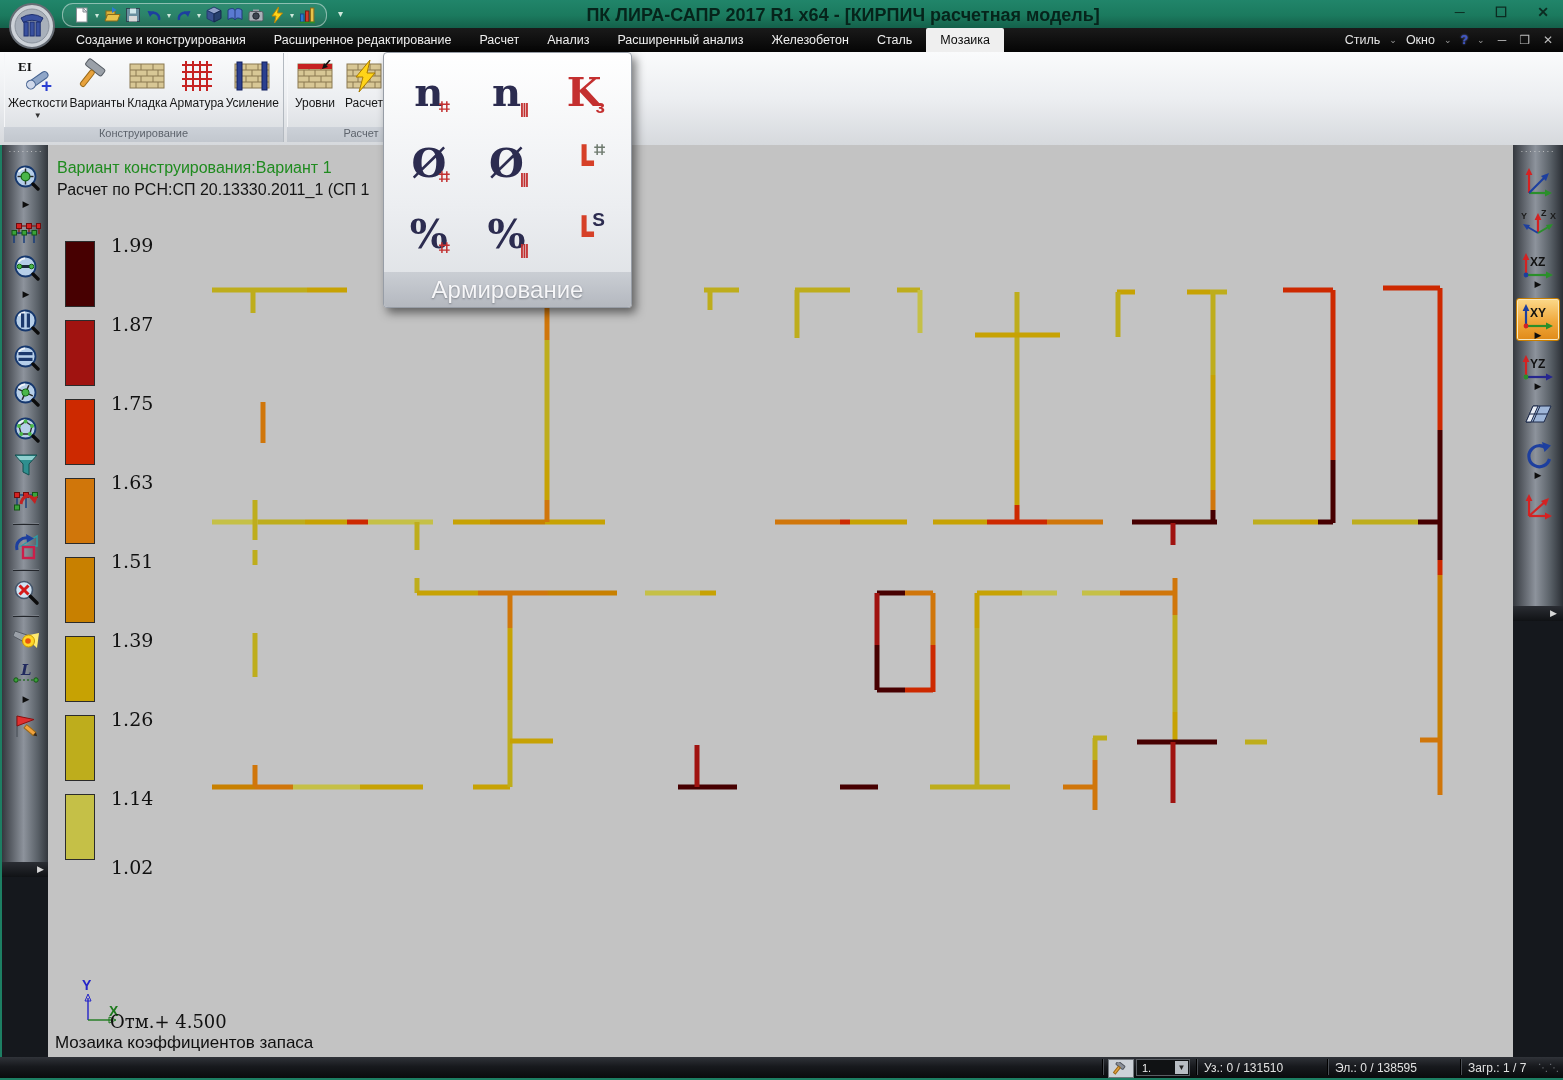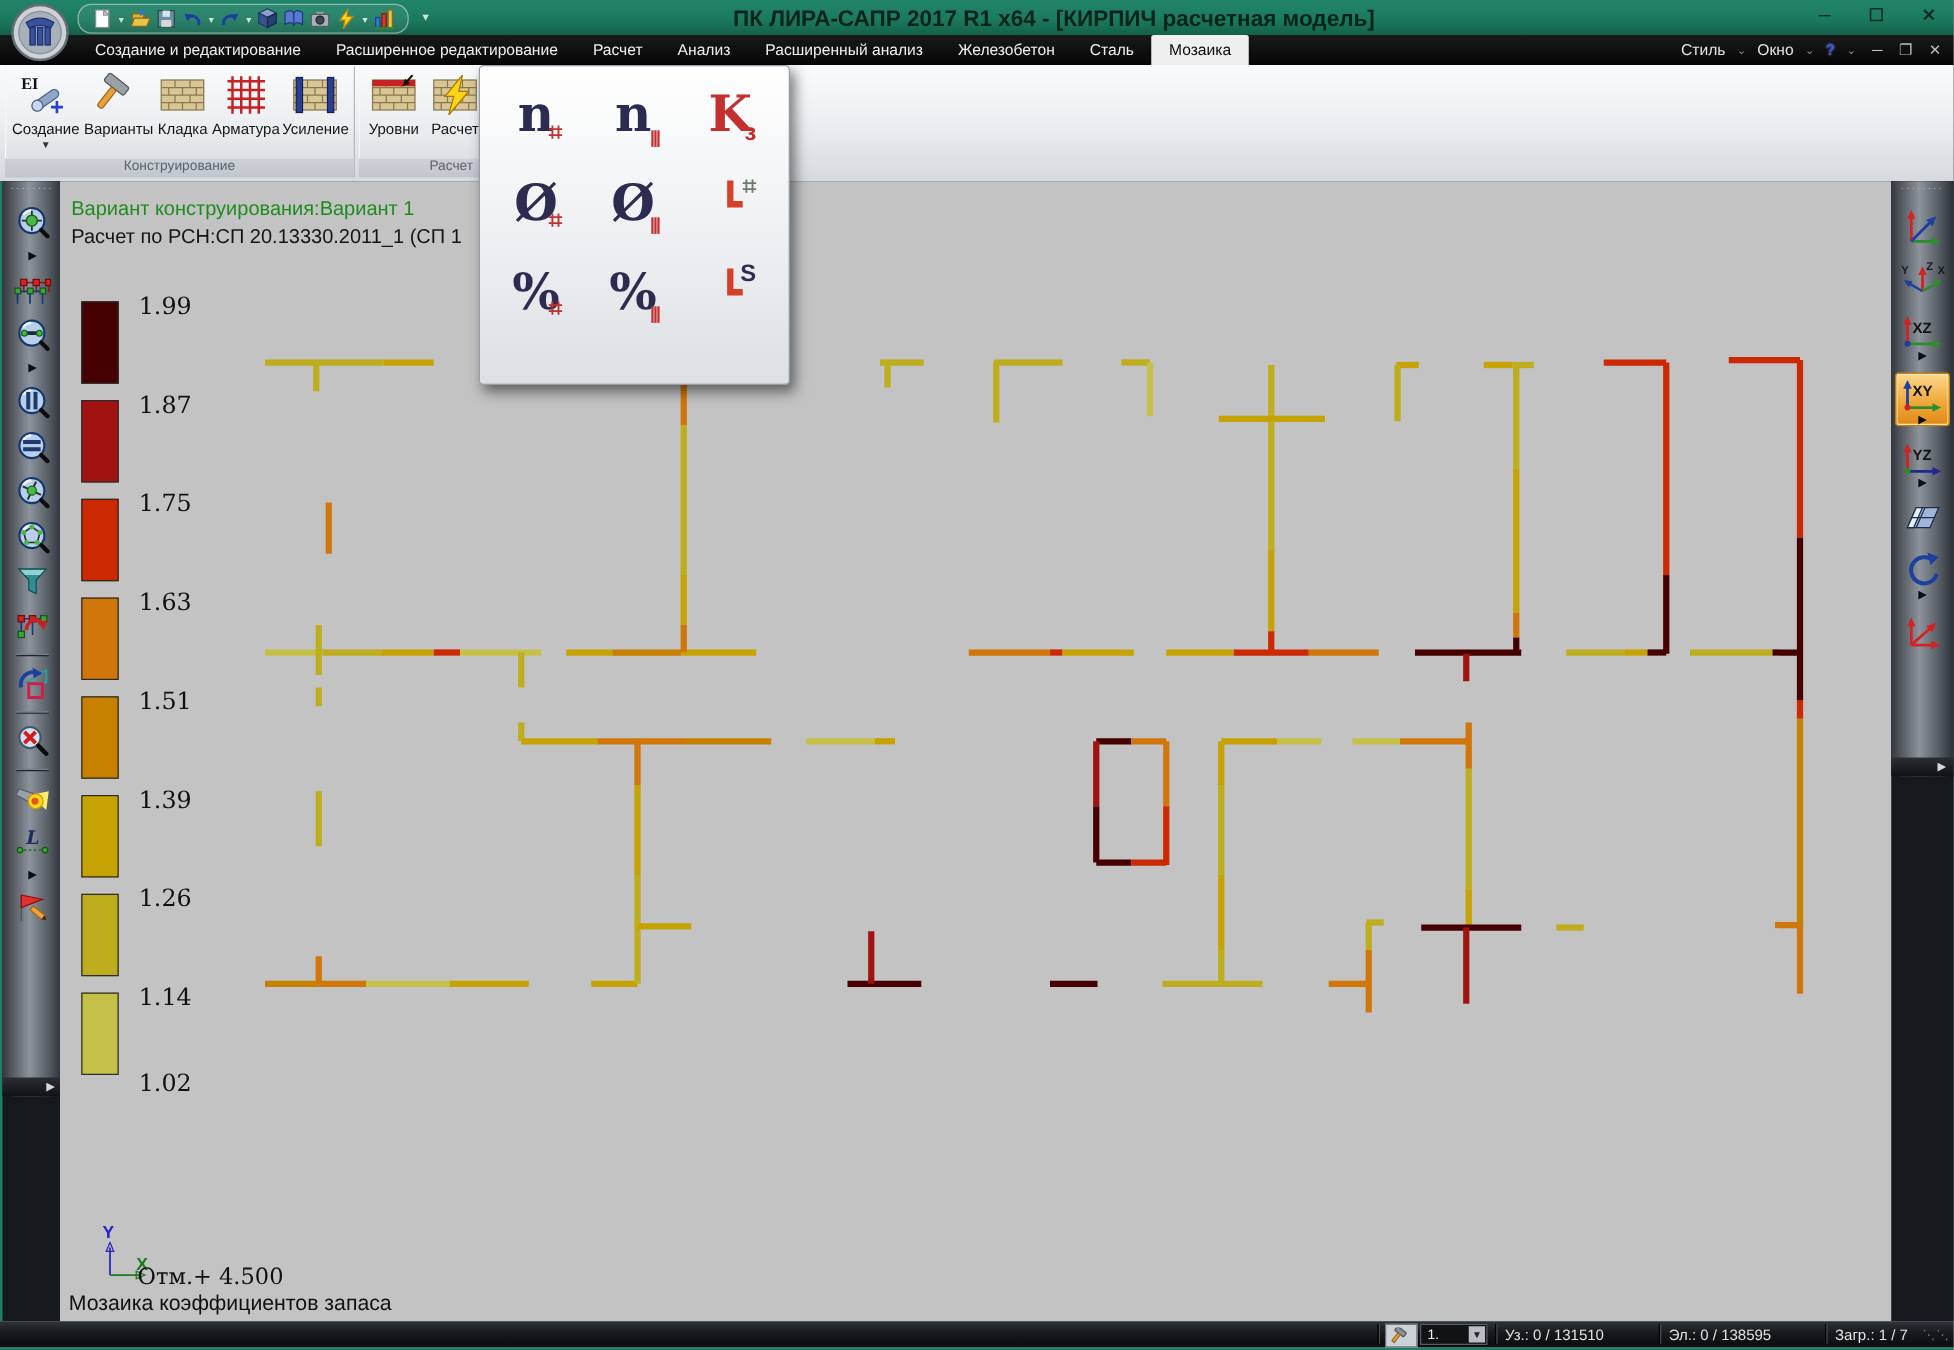--- a/index.html
+++ b/index.html
@@ -194,21 +194,21 @@
         <g fill="#39519f" stroke="#1d2f6e" stroke-width="1">
           <path d="M13 16 q11 -7 22 0 l-2.5 4.5 q-8.5 -4.5 -17 0 Z"></path>
           <rect x="16" y="20" width="4.2" height="14"></rect>
           <rect x="22" y="20" width="4.2" height="14"></rect>
           <rect x="28" y="20" width="4.2" height="14"></rect>
         </g>
       </svg></div>
 
   <div class="tabrow">
     <div class="tabs" id="tabs">
-        <div class="tab">Создание и редактирование</div>
+        <div class="tab">Создание и конструирования</div>
         <div class="tab">Расширенное редактирование</div>
         <div class="tab">Расчет</div>
         <div class="tab">Анализ</div>
         <div class="tab">Расширенный анализ</div>
         <div class="tab">Железобетон</div>
         <div class="tab">Сталь</div>
         <div class="tab active">Мозаика</div>
       </div>
     <div class="tr-right" id="trright">
         <span>Стиль</span>
@@ -230,21 +230,21 @@
             <div class="ric">
               <svg width="42" height="36" viewBox="0 0 42 36" xmlns="http://www.w3.org/2000/svg">
                 <text x="1" y="13" font-size="13" font-weight="bold" fill="#111" font-family="Liberation Serif,serif">EI</text>
                 <g transform="rotate(-35 21 21)">
                   <rect x="10" y="18" width="22" height="7" rx="3.5" fill="#8fa6c8" stroke="#44618f"></rect>
                   <circle cx="12" cy="21.5" r="4.4" fill="#cfd8ea" stroke="#44618f"></circle>
                 </g>
                 <text x="24" y="34" font-size="19" font-weight="bold" fill="#2a3fd2">+</text>
               </svg>
             </div>
-            <div class="rlb">Создание</div>
+            <div class="rlb">Жесткости</div>
             <div class="drop">▼</div>
           </div>
           <div class="rbtn" style="width: 60px;">
             <div class="ric">
               <svg width="38" height="36" viewBox="0 0 38 36" xmlns="http://www.w3.org/2000/svg">
                 <g transform="rotate(38 19 12)">
                   <rect x="6" y="7" width="20" height="8" rx="2" fill="#9aa0a8" stroke="#545a62"></rect>
                   <rect x="14" y="15" width="5" height="19" rx="2" fill="#e8a23c" stroke="#9a6a1a"></rect>
                 </g>
               </svg>
@@ -408,20 +408,21 @@
         </div>
         <div class="fl-item">
           <span class="fl-main" style="color: rgb(44, 44, 80);">%</span>
           <span class="fl-sub br bars" style="color: rgb(194, 48, 48);">|||</span>
         </div>
         <div class="fl-item">
           <span class="fl-main lshape" style="color: rgb(214, 64, 40);">┗</span>
           <span class="fl-sub tr" style="color: rgb(44, 44, 80);">S</span>
         </div>
       </div>
+    <div class="fl-label">Армирование</div>
   </div>
 
   <div class="rail left">
     <div class="rail-inner" id="railL">
         <div class="dots">········</div>
         <div class="rit">
           <svg width="27" height="27" viewBox="0 0 27 27" xmlns="http://www.w3.org/2000/svg">
             <circle cx="12.5" cy="12.5" r="10" fill="#b7cfe9" stroke="#16386e" stroke-width="1.8"></circle>
             <path d="M5.5 8 A9 9 0 0 1 12 4.2" stroke="#fff" stroke-width="2" fill="none" opacity=".8"></path>
             <line x1="20" y1="20" x2="25" y2="25" stroke="#0c0c0c" stroke-width="3.4" stroke-linecap="round"></line>

